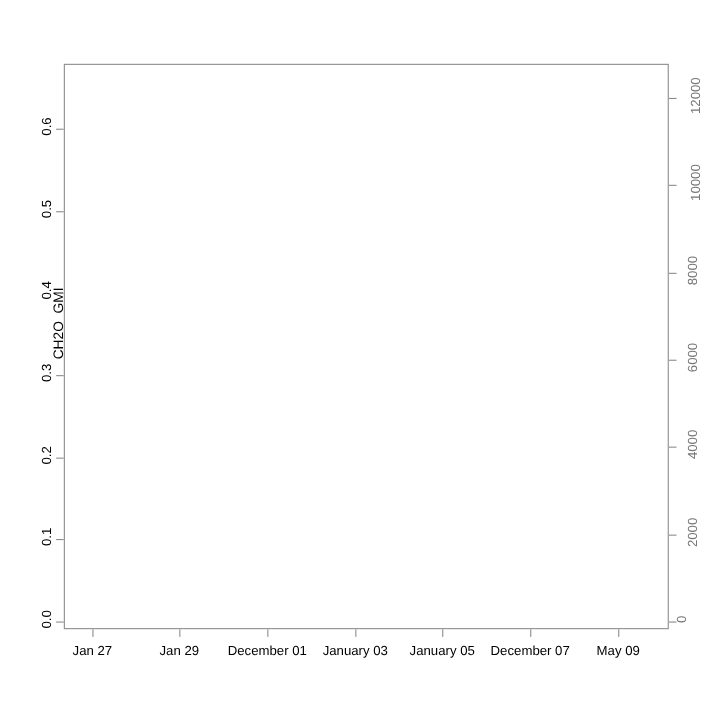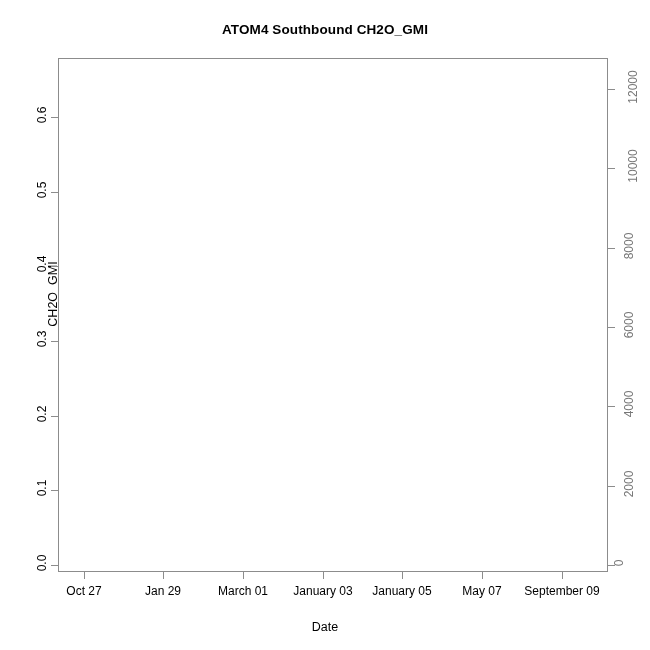--- a/index.html
+++ b/index.html
@@ -46,25 +46,23 @@
   .cluster{position:absolute;}
   .stem{position:absolute;left:50%;margin-left:-0.5px;width:1px;background:#d8d8d8;}
   .pt{position:absolute;width:5px;height:5px;border-radius:50%;
       border:1.2px solid currentColor;box-sizing:border-box;margin-left:-2.5px;margin-top:-2.5px;}
 </style>
 </head>
 <body>
 
 <div id="root">
 
-  <div class="plot-title">ATOM4 Southbound CH2O_GMI</div>
 
   <div class="ylabel-left">CH2O_GMI</div>
 
-  <div class="xlabel">Date</div>
 
   <div id="axes-left">
       <div class="ytickmark-l" style="top: 565px;"></div>
       <div class="ytick-l" style="top: 556px;"><span>0.0</span></div>
       <div class="ytickmark-l" style="top: 490.333px;"></div>
       <div class="ytick-l" style="top: 481.333px;"><span>0.1</span></div>
       <div class="ytickmark-l" style="top: 415.667px;"></div>
       <div class="ytick-l" style="top: 406.667px;"><span>0.2</span></div>
       <div class="ytickmark-l" style="top: 341px;"></div>
       <div class="ytick-l" style="top: 332px;"><span>0.3</span></div>
@@ -86,33 +84,33 @@
       <div class="ytick-r" style="top: 318px;"><span>6000</span></div>
       <div class="ytickmark-r" style="top: 247.667px;"></div>
       <div class="ytick-r" style="top: 238.667px;"><span>8000</span></div>
       <div class="ytickmark-r" style="top: 168.333px;"></div>
       <div class="ytick-r" style="top: 159.333px;"><span>10000</span></div>
       <div class="ytickmark-r" style="top: 89px;"></div>
       <div class="ytick-r" style="top: 80px;"><span>12000</span></div>
     </div>
   <div id="axes-x">
       <div class="xtickmark" style="left: 84px;"></div>
-      <div class="xtick" style="left: 84px;">Oct 27</div>
+      <div class="xtick" style="left: 84px;">Jan 27</div>
       <div class="xtickmark" style="left: 163px;"></div>
       <div class="xtick" style="left: 163px;">Jan 29</div>
       <div class="xtickmark" style="left: 243px;"></div>
-      <div class="xtick" style="left: 243px;">March 01</div>
+      <div class="xtick" style="left: 243px;">December 01</div>
       <div class="xtickmark" style="left: 323px;"></div>
       <div class="xtick" style="left: 323px;">January 03</div>
       <div class="xtickmark" style="left: 402px;"></div>
       <div class="xtick" style="left: 402px;">January 05</div>
       <div class="xtickmark" style="left: 482px;"></div>
-      <div class="xtick" style="left: 482px;">May 07</div>
+      <div class="xtick" style="left: 482px;">December 07</div>
       <div class="xtickmark" style="left: 562px;"></div>
-      <div class="xtick" style="left: 562px;">September 09</div>
+      <div class="xtick" style="left: 562px;">May 09</div>
     </div>
 
   <div class="plot-clip">
     <div id="greylayer">
         <div class="gline" style="left: 16px; top: 59px; height: 449px;"></div>
         <div class="gline" style="left: 20px; top: 67px; height: 441px;"></div>
         <div class="gline" style="left: 63px; top: 232px; height: 276px;"></div>
         <div class="gline" style="left: 100px; top: 92px; height: 416px;"></div>
         <div class="gline" style="left: 105px; top: 82px; height: 426px;"></div>
         <div class="gline" style="left: 136px; top: 117px; height: 391px;"></div>

